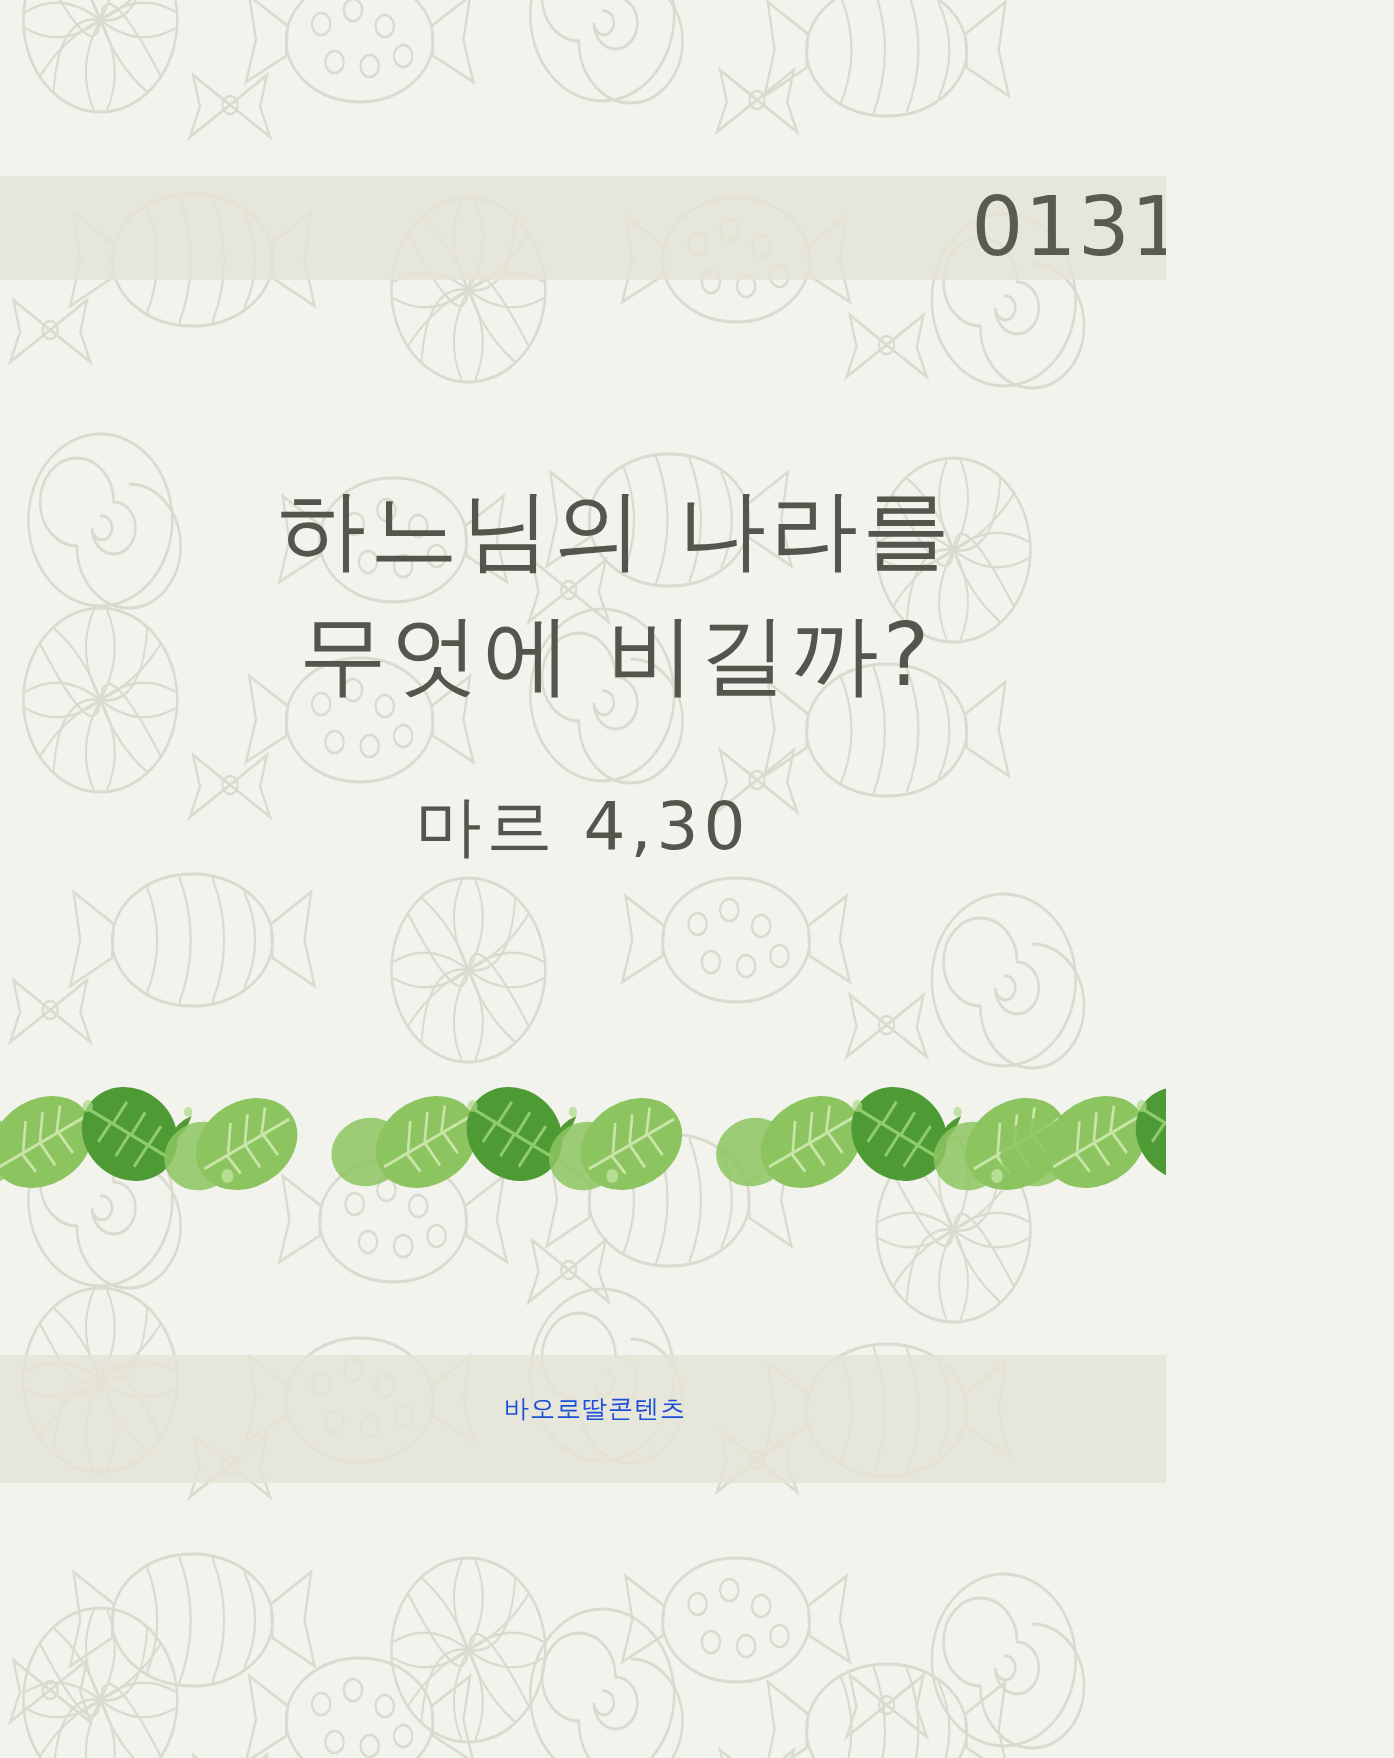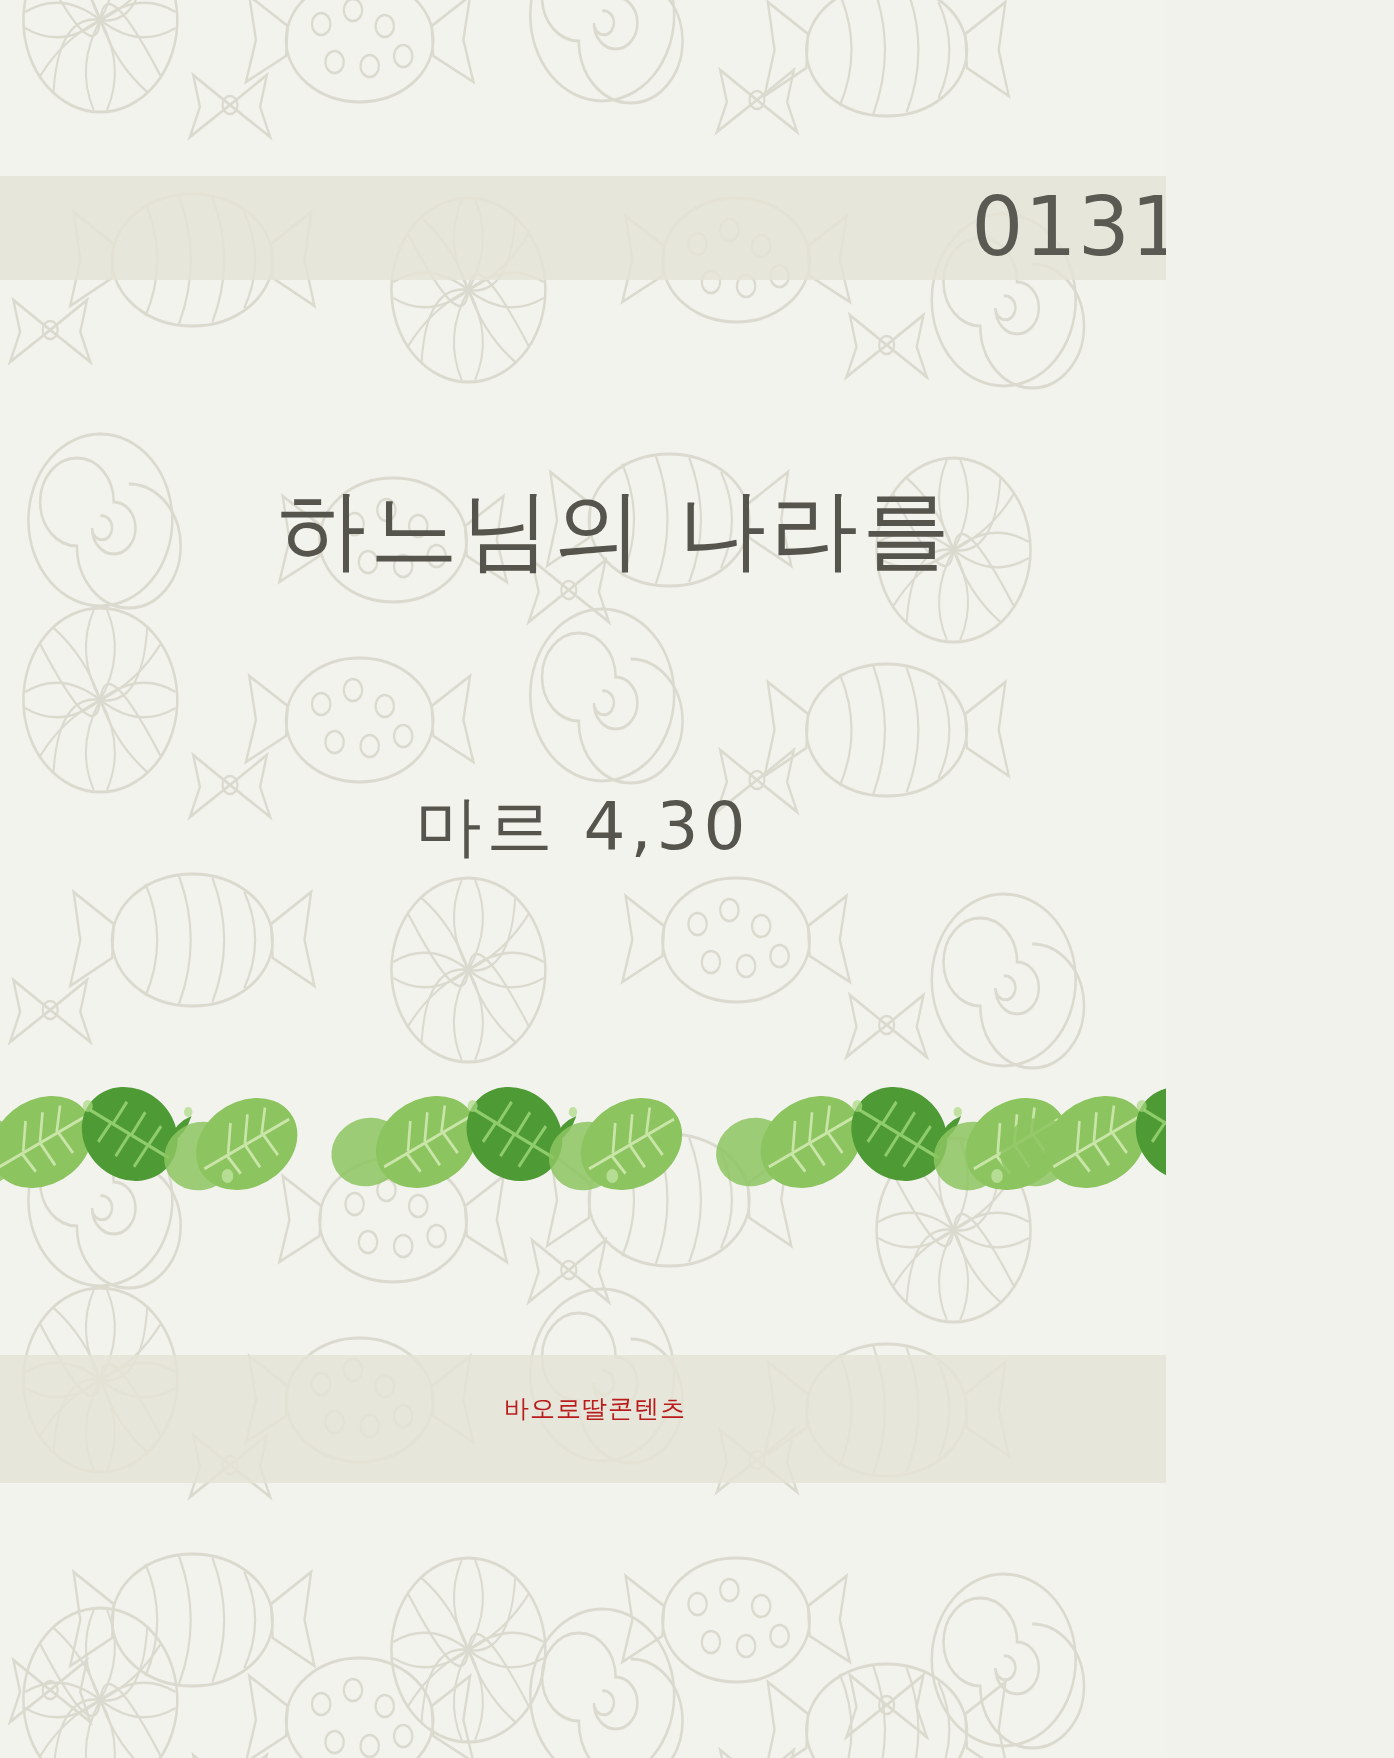--- a/index.html
+++ b/index.html
@@ -105,21 +105,21 @@
 
   
   #footer-brand {
     position:absolute;
     top:1392px;
     left:0;
     width:100%;
     text-align:center;
     font-size:25px;
     letter-spacing:1px;
-    color:#b91c1c;
+    color:#1d4ed8;
     padding-left:24px;
   }
 </style>
 </head>
 <body>
 
 <div id="card">
 
   <div id="candy-layer">
     <svg viewBox="0 0 1394 1758" preserveAspectRatio="none" xmlns="http://www.w3.org/2000/svg">
@@ -223,20 +223,21 @@
     </svg>
   </div>
 
   <div class="band" id="band-top"></div>
   <div class="band" id="band-bottom"></div>
 
   <div id="slide-number">0131</div>
 
   <div id="verse-ko">
     <div class="ko-line">하느님의 나라를</div>
+    <div class="ko-line">무엇에 비길까?</div>
   </div>
 
   <div id="verse-ref-ko">마르 4,30</div>
 
   <div id="leaf-ribbon">
     <svg viewBox="0 0 1394 126" preserveAspectRatio="none" xmlns="http://www.w3.org/2000/svg">
       <defs>
         <g id="leafL">
           <ellipse cx="0" cy="0" rx="62" ry="44" fill="#8cc45f" transform="rotate(-18)"></ellipse>
           <g stroke="#c9e5a8" stroke-width="3.2" fill="none" transform="rotate(-18)">

